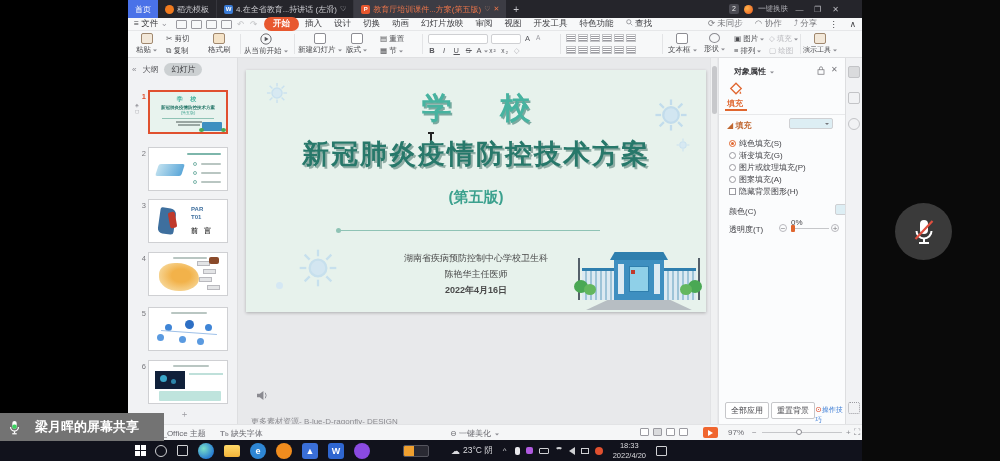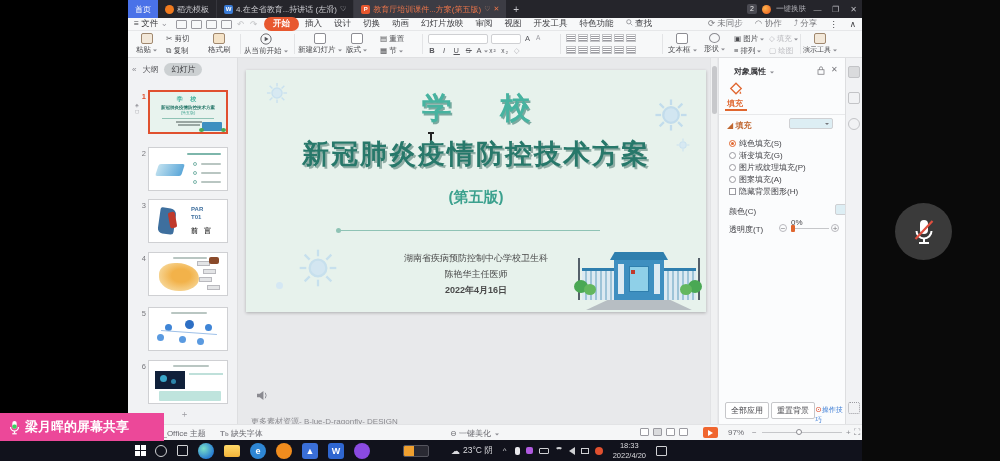--- a/index.html
+++ b/index.html
@@ -77,21 +77,21 @@
   .playbtn{display:inline-flex;width:15px;height:11px;background:#f0662f;border-radius:2px;align-items:center;justify-content:center;vertical-align:middle;}
   .playbtn i{display:block;border:3px solid transparent;border-left:5px solid #fff;margin-left:3px;}
 
   
   .taskbar{position:absolute;left:0;top:440px;width:862px;height:21px;background:#11121c;display:flex;align-items:center;color:#dadade;}
   .tb-ic{width:16px;height:16px;border-radius:3px;margin:0 5px;display:flex;align-items:center;justify-content:center;font-size:9px;font-weight:bold;color:#fff;}
   .searchbox{display:flex;align-items:center;gap:4px;width:178px;height:17px;background:#f3f3f4;border:1px solid #8a8a90;color:#55555a;font-size:8.5px;padding:0 5px;}
   .tray{display:flex;align-items:center;gap:6px;font-size:8px;color:#d5d5da;}
 
   
-  .sharepill{position:absolute;left:0;top:413px;width:164px;height:28px;background:#ec4899;display:flex;align-items:center;gap:4px;padding:0 8px;z-index:40;}
+  .sharepill{position:absolute;left:0;top:413px;width:164px;height:28px;background:#737373;display:flex;align-items:center;gap:14px;padding:0 8px;z-index:40;}
   .sharepill span{color:#fff;font-size:13px;font-weight:bold;white-space:nowrap;}
 
   
   .meet{position:absolute;left:862px;top:0;width:138px;height:461px;background:#0a0a0a;}
   .tile{position:absolute;left:6px;top:8px;width:127px;height:113px;background:#26262ply;background:#232521;overflow:hidden;}
   .avatar{position:absolute;left:22px;top:5px;width:84px;height:84px;border-radius:50%;background:radial-gradient(circle at 50% 40%,#6e6e64 0%,#55554d 60%,#3c3c36 100%);overflow:hidden;border:1px solid rgba(255,255,255,.25);}
   .av-shirt{position:absolute;left:14px;top:46px;width:56px;height:40px;border-radius:26px 26px 0 0;background:#e9e4df;}
   .av-face{position:absolute;left:28px;top:14px;width:28px;height:34px;border-radius:14px;background:#c8957c;}
   .av-hair{position:absolute;left:24px;top:8px;width:36px;height:18px;border-radius:18px 18px 0 0;background:#7a5b48;}
   .tile-name{position:absolute;left:6px;bottom:4px;display:flex;align-items:center;gap:2px;color:#fff;font-size:13px;font-weight:bold;}
@@ -122,21 +122,21 @@
       <div class="tab tab-active">
         <span class="appico" style="background:#e8582f;">P</span>
         <span>教育厅培训课件...方案(第五版)</span>
         <span style="font-size:7px;color:#b9866f;">♡</span>
         <span style="font-size:7px;">✕</span>
       </div>
       <div class="tab">
           <span style="font-size:10px;">+</span>
         </div>
       <div style="flex:1"></div>
-      <div class="tab" style="gap:5px;padding-right:2px;">
+      <div class="tab" style="gap:5px;padding-right:20px;">
         <span class="badge2">2</span>
         <span style="width:9px;height:9px;border-radius:50%;background:radial-gradient(circle at 35% 35%,#ffb24a,#e8581e);"></span>
         <span style="font-size:7.5px;color:#a9a9af;">一键换肤</span>
         <span class="winbtn">—</span>
         <span class="winbtn">❐</span>
         <span class="winbtn">✕</span>
       </div>
     </div>
 
     <div class="menubar">

